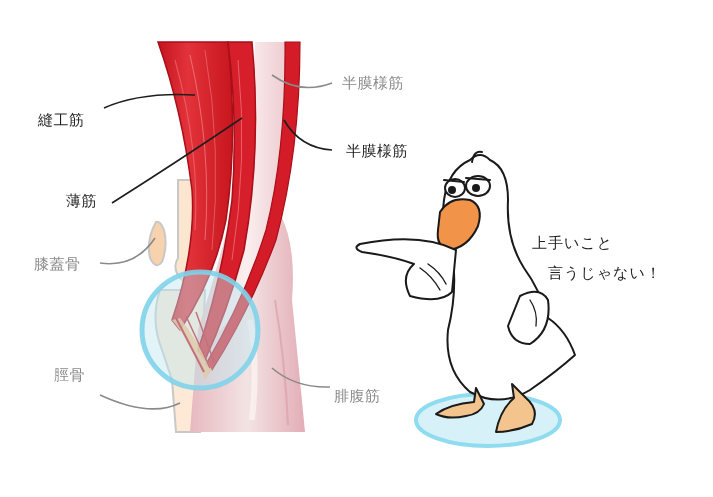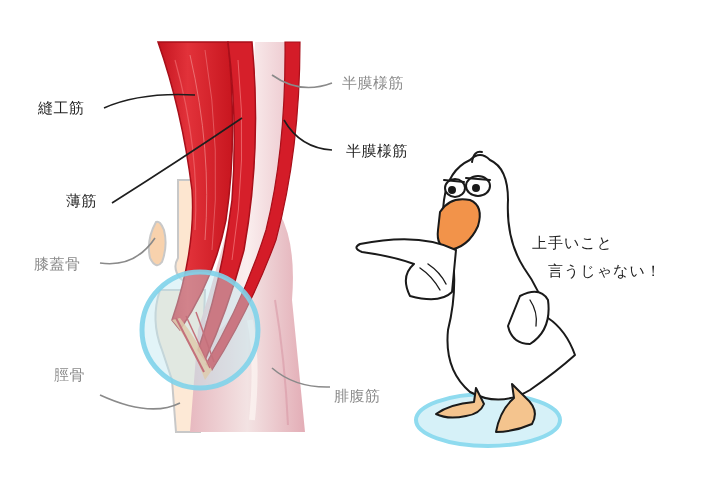--- a/index.html
+++ b/index.html
@@ -118,25 +118,25 @@
       <path d="M428 264 Q440 272 446 284" fill="none" stroke-width="1.4"></path>
 
       <path d="M520 296 Q540 286 548 300 Q552 330 530 344 Q512 344 508 326 Z" fill="#ffffff"></path>
       <path d="M530 300 Q538 312 536 326" fill="none" stroke-width="1.3"></path>
 
       <path d="M476 388 L474 402 Q450 404 436 414 Q448 420 466 416 Q480 414 484 404 Z" fill="#f4c48e"></path>
       <path d="M512 384 L514 398 Q500 410 496 432 Q514 432 532 424 Q540 410 526 398 Z" fill="#f4c48e"></path>
     </g>
   </svg>
 
-  <div class="label dark" style="left:38px; top:99px;">縫工筋</div>
+  <div class="label dark" style="left:38px; top:111px;">縫工筋</div>
   <div class="label dark" style="left:66px; top:194px;font-family:Liberation Mono, monospace;">薄筋</div>
   <div class="label gray" style="left:34px; top:255px;">膝蓋骨</div>
   <div class="label gray" style="left:54px; top:366px;">脛骨</div>
   <div class="label gray" style="left:342px; top:74px;">半膜様筋</div>
   <div class="label dark" style="left:346px; top:142px;">半膜様筋</div>
   <div class="label gray" style="left:334px; top:387px;">腓腹筋</div>
 
   <div class="speech" style="left:532px; top:224px;">
     <span>上手いこと</span>
-    <span style="padding-left:16px;font-family:Liberation Mono, monospace;">言うじゃない！</span>
+    <span style="padding-left:16px;">言うじゃない！</span>
   </div>
 </div>
 
 </body></html>

